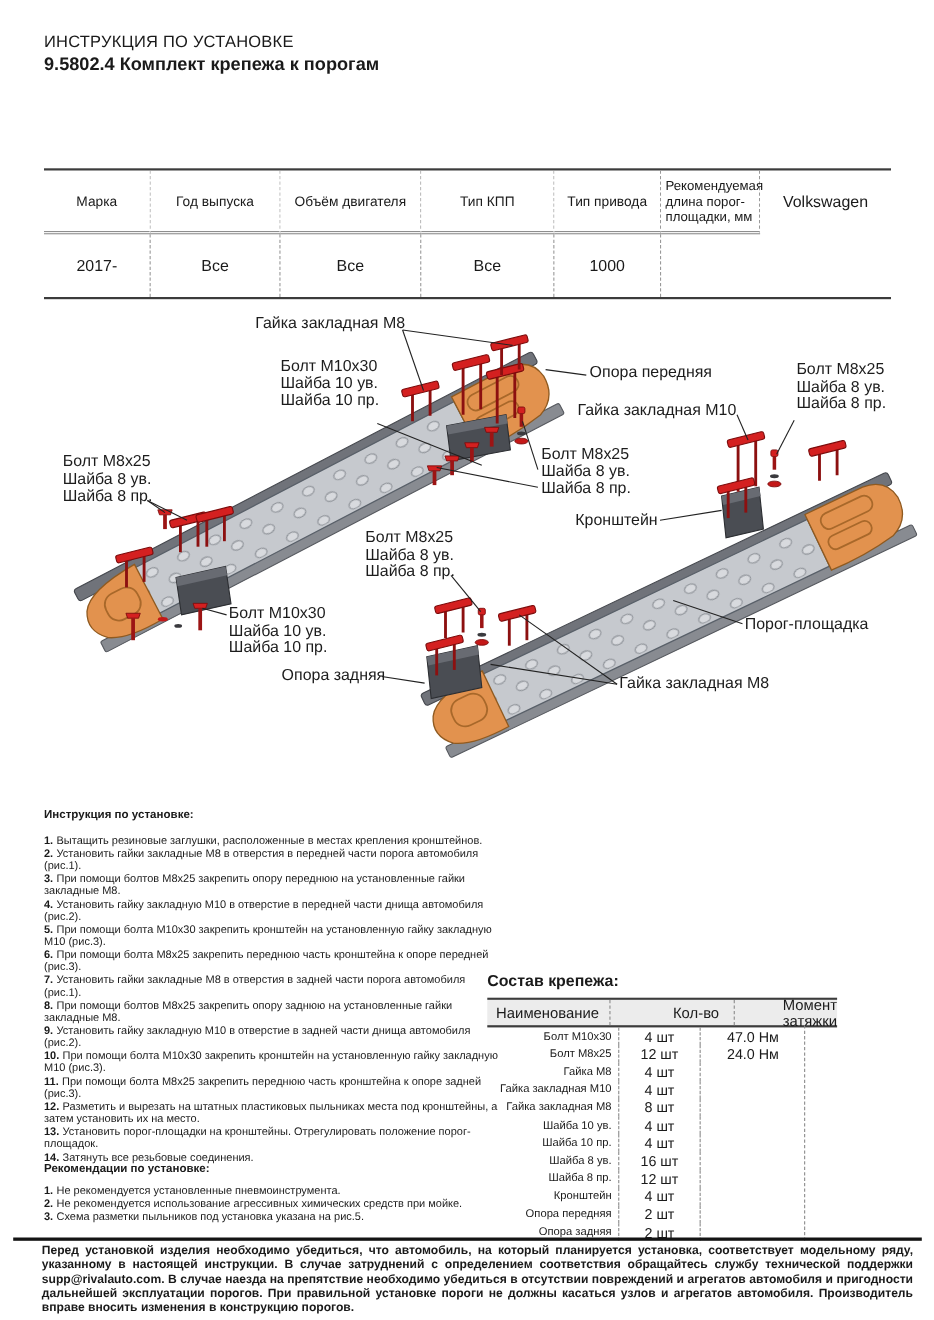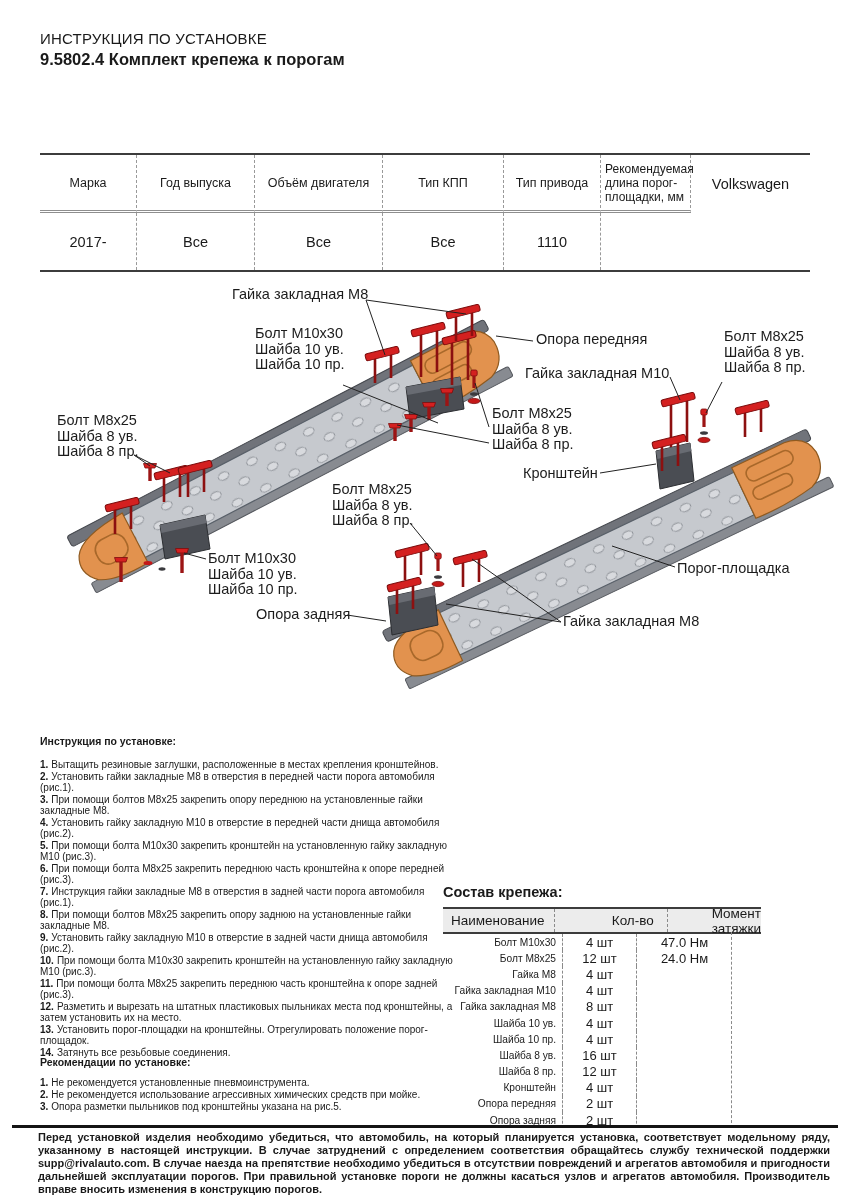--- a/index.html
+++ b/index.html
@@ -66,21 +66,21 @@
       <div class="cell sh">Год выпуска</div>
       <div class="cell sh">Объём двигателя</div>
       <div class="cell sh">Тип КПП</div>
       <div class="cell sh">Тип привода</div>
       <div class="cell sh last">Рекомендуемая длина порог-площадки, мм</div>
       <div class="cell sb">Volkswagen</div>
       <div class="cell sb">2017-</div>
       <div class="cell sb">Все</div>
       <div class="cell sb">Все</div>
       <div class="cell sb">Все</div>
-      <div class="cell sb">1110</div>
+      <div class="cell sb">1000</div>
     </div>
   </div>
 
   <div class="diagram">
     <svg width="849" height="420" viewBox="0 0 849 420">
       <defs>
         <pattern id="holes" width="32" height="30" patternUnits="userSpaceOnUse">
           <ellipse cx="9" cy="8" rx="5.6" ry="3.9" fill="#d8dade" stroke="#8e9298" stroke-width="1"></ellipse>
           <ellipse cx="25" cy="22" rx="5.6" ry="3.9" fill="#d8dade" stroke="#8e9298" stroke-width="1"></ellipse>
         </pattern>
@@ -250,35 +250,35 @@
   </div>
 
   <div class="instr">
     <div class="t">Инструкция по установке:</div>
     <div class="ii"><b>1.</b><span>Вытащить резиновые заглушки, расположенные в местах крепления кронштейнов.</span></div>
     <div class="ii"><b>2.</b><span>Установить гайки закладные М8 в отверстия в передней части порога автомобиля (рис.1).</span></div>
     <div class="ii"><b>3.</b><span>При помощи болтов М8х25 закрепить опору переднюю на установленные гайки закладные М8.</span></div>
     <div class="ii"><b>4.</b><span>Установить гайку закладную М10 в отверстие в передней части днища автомобиля (рис.2).</span></div>
     <div class="ii"><b>5.</b><span>При помощи болта М10х30 закрепить кронштейн на установленную гайку закладную М10 (рис.3).</span></div>
     <div class="ii"><b>6.</b><span>При помощи болта М8х25 закрепить переднюю часть кронштейна к опоре передней (рис.3).</span></div>
-    <div class="ii"><b>7.</b><span>Инструкция гайки закладные М8 в отверстия в задней части порога автомобиля (рис.1).</span></div>
+    <div class="ii"><b>7.</b><span>Установить гайки закладные М8 в отверстия в задней части порога автомобиля (рис.1).</span></div>
     <div class="ii"><b>8.</b><span>При помощи болтов М8х25 закрепить опору заднюю на установленные гайки закладные М8.</span></div>
     <div class="ii"><b>9.</b><span>Установить гайку закладную М10 в отверстие в задней части днища автомобиля (рис.2).</span></div>
     <div class="ii"><b>10.</b><span>При помощи болта М10х30 закрепить кронштейн на установленную гайку закладную М10 (рис.3).</span></div>
     <div class="ii"><b>11.</b><span>При помощи болта М8х25 закрепить переднюю часть кронштейна к опоре задней (рис.3).</span></div>
     <div class="ii"><b>12.</b><span>Разметить и вырезать на штатных пластиковых пыльниках места под кронштейны, а затем установить их на место.</span></div>
     <div class="ii"><b>13.</b><span>Установить порог-площадки на кронштейны. Отрегулировать положение порог-площадок.</span></div>
     <div class="ii"><b>14.</b><span>Затянуть все резьбовые соединения.</span></div>
   </div>
 
   <div class="recs">
     <div class="t">Рекомендации по установке:</div>
     <div class="ii"><b>1.</b><span>Не рекомендуется установленные пневмоинструмента.</span></div>
     <div class="ii"><b>2.</b><span>Не рекомендуется использование агрессивных химических средств при мойке.</span></div>
-    <div class="ii"><b>3.</b><span>Опора разметки пыльников под кронштейны указана на рис.5.</span></div>
+    <div class="ii"><b>3.</b><span>Схема разметки пыльников под установка указана на рис.5.</span></div>
   </div>
 
   <div class="parts">
     <div class="t">Состав крепежа:</div>
     <div class="ptable">
       <div class="phead">
         <span class="ph1">Наименование</span>
         <span class="ph2">Кол-во</span>
         <span class="ph3">Момент затяжки</span>
       </div>

